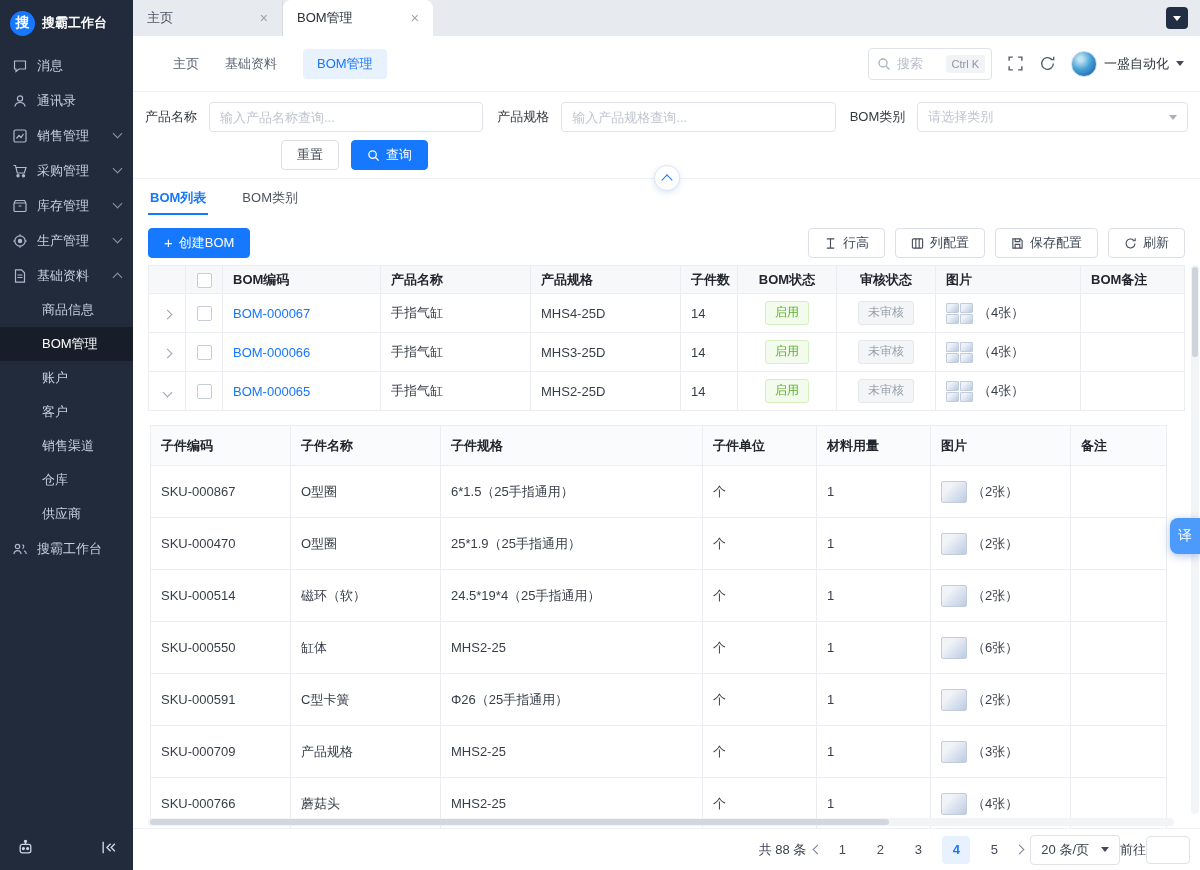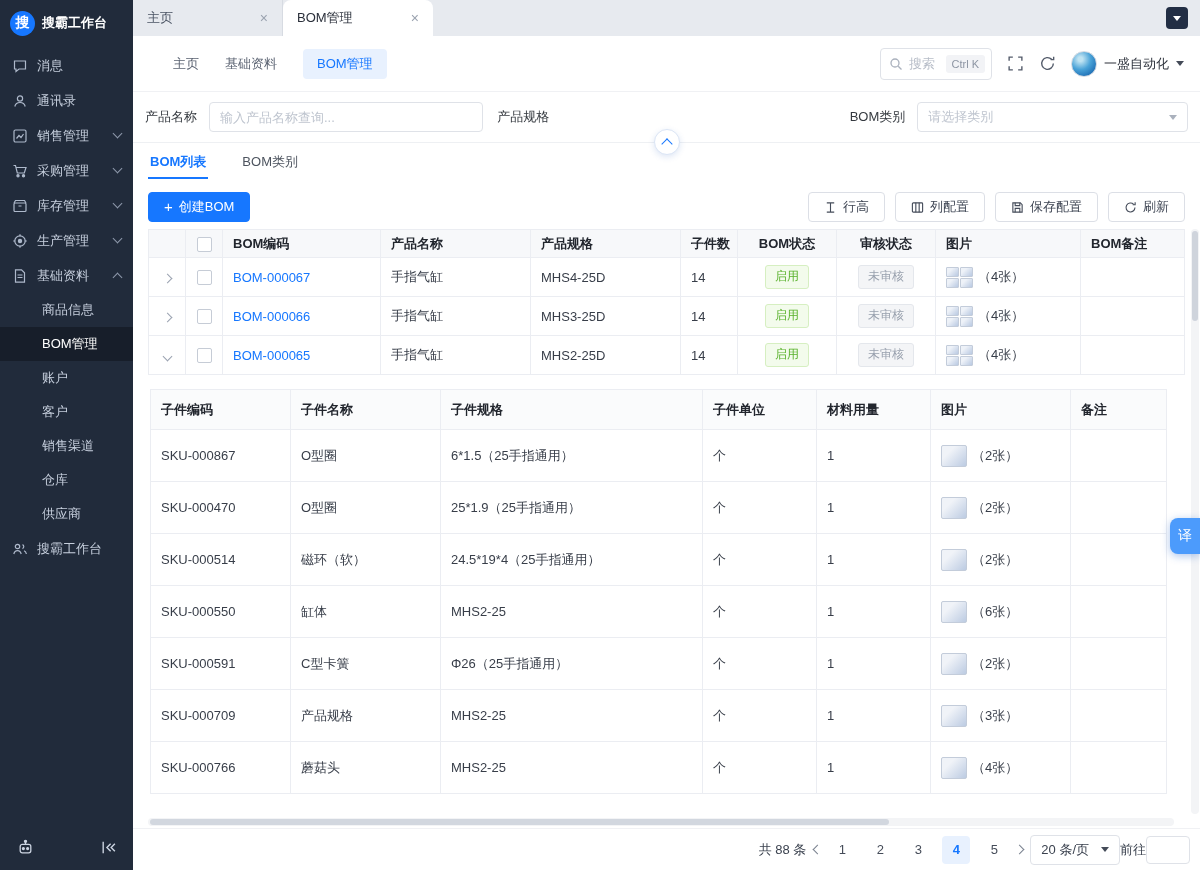--- a/index.html
+++ b/index.html
@@ -36,21 +36,21 @@
   .tab-close{color:#9aa2af;font-size:14px;margin-left:10px;cursor:pointer}
   .tabbar-spacer{flex:1}
   .tab-menu-btn{width:22px;height:22px;margin:7px 12px 0 0;background:#222e44;border-radius:4px;
                 display:flex;align-items:center;justify-content:center;cursor:pointer;flex:none}
   .caret-down{width:0;height:0;border-left:4px solid transparent;border-right:4px solid transparent;border-top:5px solid #fff}
 
   .pageheader{height:56px;background:#fff;display:flex;align-items:center;padding:0 16px 0 40px;border-bottom:1px solid #f0f1f4}
   .crumb{color:#5b6372;margin-right:26px;cursor:pointer}
   .crumb.pill{background:#e8f1fe;color:#1677ff;padding:6px 14px;border-radius:4px;margin-right:0}
   .header-right{margin-left:auto;display:flex;align-items:center;gap:15px}
-  .searchbox{width:112px;height:32px;border:1px solid #dfe2e8;border-radius:4px;display:flex;align-items:center;
+  .searchbox{width:124px;height:32px;border:1px solid #dfe2e8;border-radius:4px;display:flex;align-items:center;
              gap:6px;padding:0 6px 0 8px;color:#b6bcc7;cursor:text}
   .search-kbd{margin-left:auto;background:#f2f3f6;border-radius:3px;padding:3px 6px;font-size:11px;color:#8d95a3}
   .hicon{width:17px;height:17px;color:#535b6a;display:flex;cursor:pointer}
   .hicon svg{width:17px;height:17px}
   .sicon{width:14px;height:14px;color:#aab1bd;display:flex}
   .sicon svg{width:14px;height:14px}
   .avatar{width:26px;height:26px;border-radius:50%;border:1px solid #d5dae2;
           background:radial-gradient(circle at 35% 30%,#bfe3f2 10%,#4aa3d8 45%,#1f6fb5 80%)}
   .user{display:flex;align-items:center;gap:7px;color:#2e333d;cursor:pointer}
   .caret-sm{width:0;height:0;border-left:4px solid transparent;border-right:4px solid transparent;border-top:5px solid #444b58}
@@ -321,28 +321,41 @@
     </div>
 
     <div class="filter">
       <div class="filter-row">
         <div class="ffield">
           <span class="flabel">产品名称</span>
           <input placeholder="输入产品名称查询..." style="">
         </div>
         <div class="ffield">
           <span class="flabel">产品规格</span>
+          <input placeholder="输入产品规格查询..." style="">
         </div>
         <div class="ffield">
           <span class="flabel">BOM类别</span>
           <div class="fselect">
             <span>请选择类别</span>
             <span class="caret-sm"></span>
           </div>
         </div>
+      </div>
+      <div class="filter-actions">
+        <button class="btn">重置</button>
+        <button class="btn btn-primary">
+          <span class="bicon">
+              <svg viewBox="0 0 14 14" fill="none" stroke="currentColor" stroke-width="1.4">
+                <circle cx="6" cy="6" r="4"></circle>
+                <path d="M9.2 9.2L12.5 12.5"></path>
+              </svg>
+            </span>
+          <span>查询</span>
+        </button>
       </div>
       <div class="collapse-fab">
         <span class="chevb"></span>
       </div>
     </div>
 
     <div class="content">
       <div class="ctabs">
         <span class="ctab active">BOM列表</span>
         <span class="ctab">BOM类别</span>

